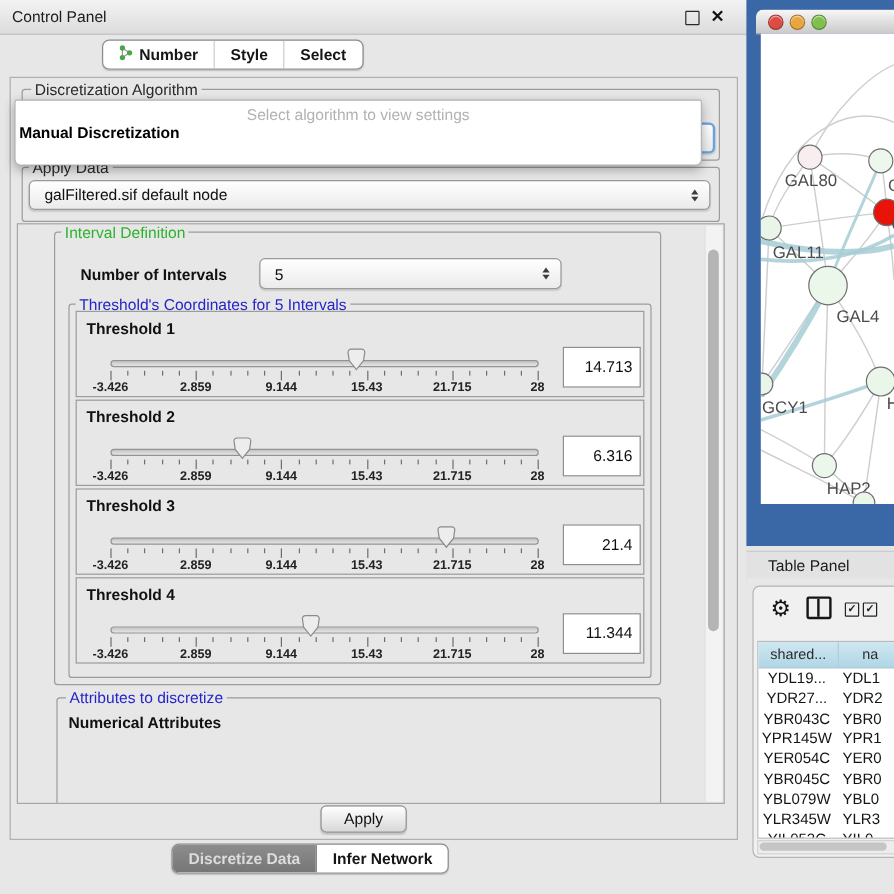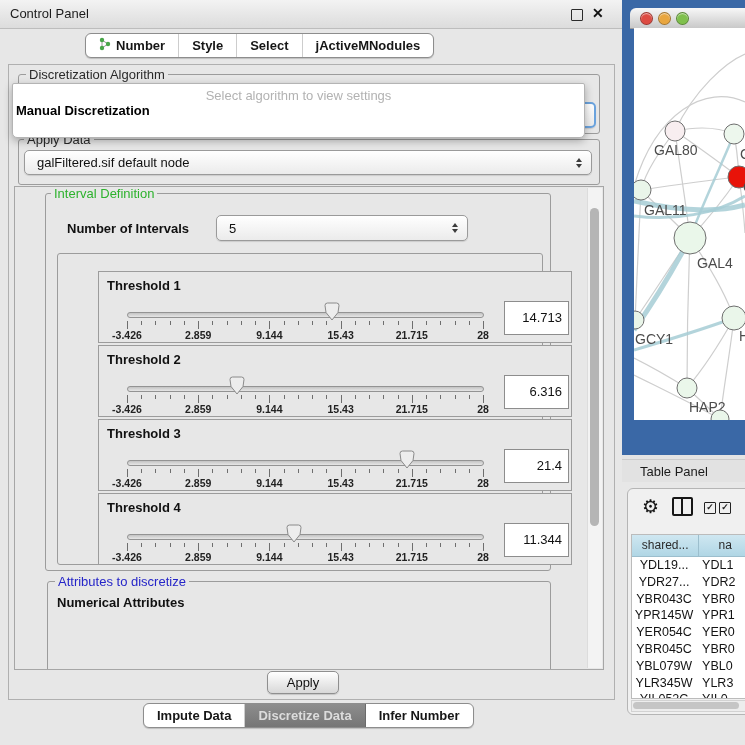--- a/index.html
+++ b/index.html
@@ -129,23 +129,20 @@
             </svg>
         </span>
         <span>Number</span>
       </div>
       <div class="seg-item">
           <span>Style</span>
         </div>
       <div class="seg-item">
           <span>Select</span>
         </div>
-      <div class="seg-item">
-          <span>jActiveMNodules</span>
-        </div>
     </div>
 
     <div class="cp-outer"></div>
 
     <div class="group" style="left:18px;top:74px;width:580px;height:58px;"></div>
     <div class="group-label g-black" style="left:26px;top:68px;">Discretization Algorithm</div>
     <div class="combo focus-ring" style="left:24px;top:102px;width:544px;height:22px;">
       <span class="stepper">
           <i class="ar-up"></i>
           <i class="ar-dn"></i>
@@ -175,22 +172,23 @@
       <div class="abs" style="left:52px;top:34px;font-weight:bold;">Number of Intervals</div>
       <div class="combo" style="left:201px;top:28px;width:226px;height:24px;">
         <span>5</span>
         <span class="stepper">
             <i class="ar-up"></i>
             <i class="ar-dn"></i>
           </span>
       </div>
 
       <div class="group" style="left:42px;top:66px;width:484px;height:310px;"></div>
-
-      <div class="abs" style="left:42px;top:72px;width:484px;height:310px;margin-left:35px;">
+      <div class="group-label g-blue" style="left:48px;top:60px;">Threshold's Coordinates for 5 Intervals</div>
+
+      <div class="abs" style="left:42px;top:60px;width:484px;height:310px;">
           <div class="thr-box" style="top: 12px;">
     <div class="thr-label">Threshold 1</div>
     <div class="trk"></div>
     <div class="thumb" style="left:224.9px">
       <svg width="16" height="19" viewBox="0 0 16 19">
                 <path d="M3.5 1 h9 a2.5 2.5 0 0 1 2.5 2.5 l-1 7 -6 7.5 -6 -7.5 -1 -7 a2.5 2.5 0 0 1 2.5 -2.5 z" fill="#ededed" stroke="#8a8a8a"></path>
               </svg>
     </div>
     <div class="ticks">
               <i class="tk mj" style="left:0.00%"></i>
@@ -375,28 +373,25 @@
       <div class="list-title" style="position:absolute;left:42px;top:408px;">Numerical Attributes</div>
 
       <div class="vscroll-track">
         <div class="vscroll-thumb"></div>
       </div>
     </div>
 
     <div class="apply-btn">Apply</div>
 
     <div class="seg bottom-tabs">
-      <div class="seg-item">
-          <span>Impute Data</span>
-        </div>
       <div class="seg-item sel">
           <span>Discretize Data</span>
         </div>
       <div class="seg-item">
-          <span>Infer Number</span>
+          <span>Infer Network</span>
         </div>
     </div>
   </div>
 
   <div class="net-window">
     <div class="net-titlebar">
       <div class="tl" style="left: 10px; background: rgb(221, 75, 66);"></div>
       <div class="tl" style="left: 28px; background: rgb(233, 166, 63);"></div>
       <div class="tl" style="left: 46px; background: rgb(127, 192, 76);"></div>
     </div>

